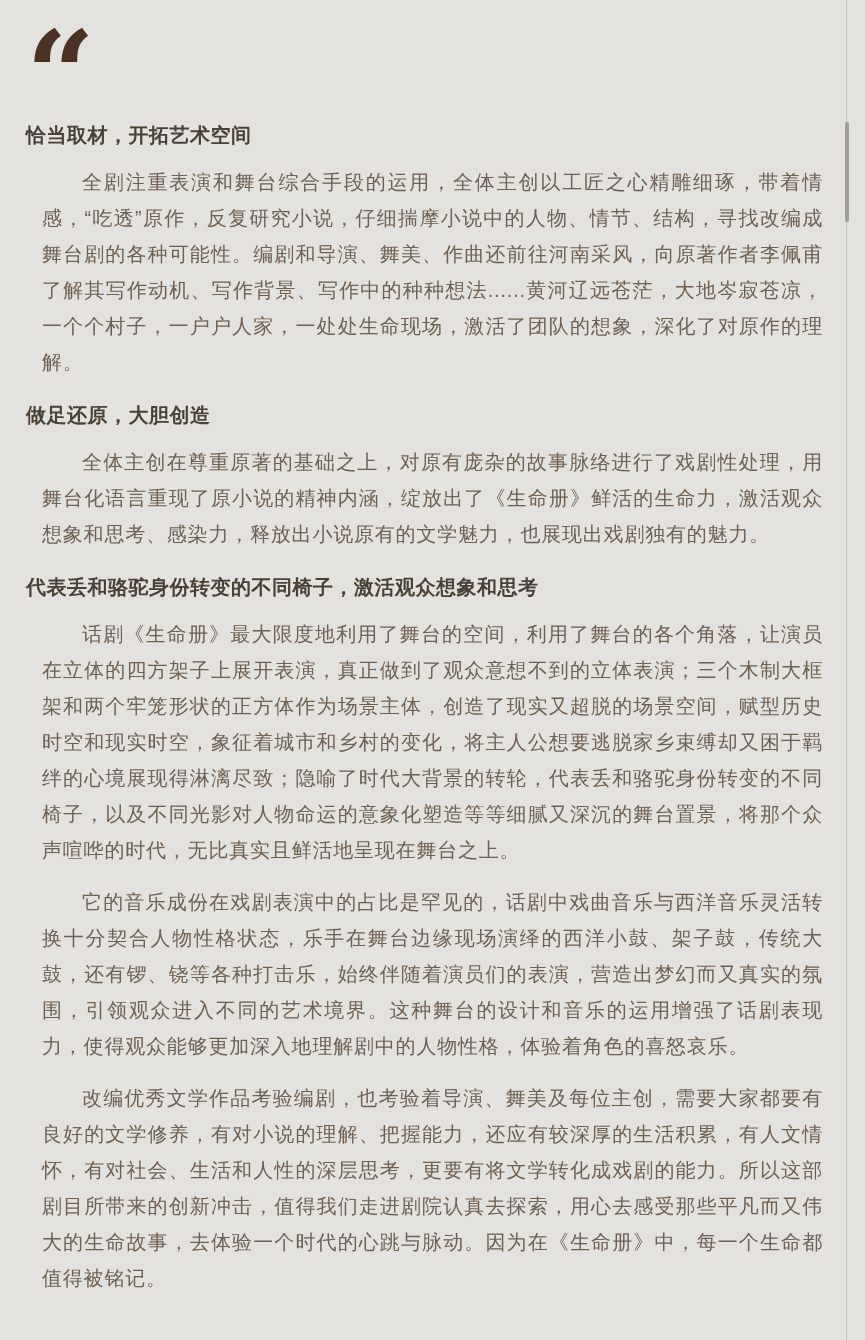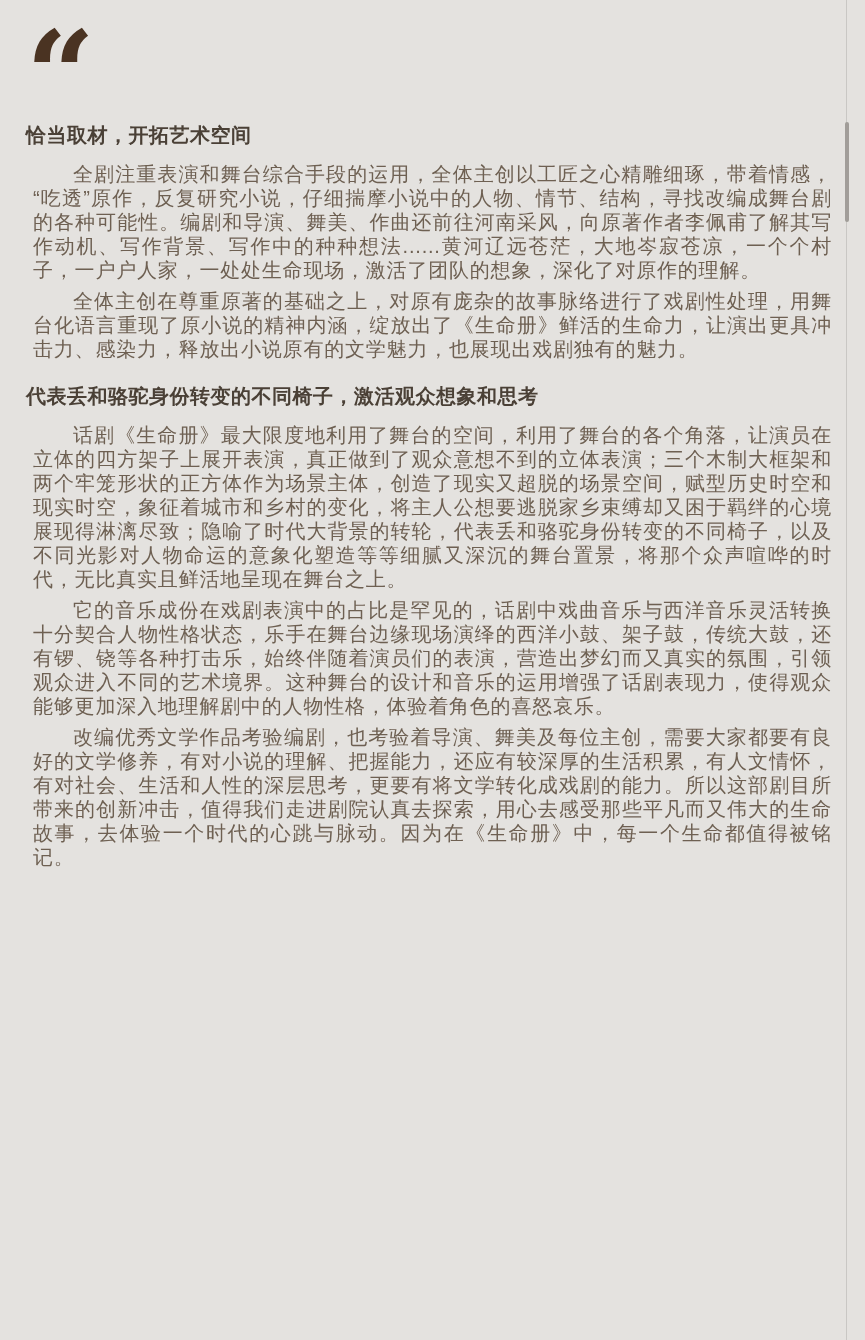--- a/index.html
+++ b/index.html
@@ -34,26 +34,26 @@
     font-weight: bold;
     color: #4a4036;
     letter-spacing: 0.5px;
     margin: 22px 0 14px 0;
   }
   .section:first-of-type h2 {
     margin-top: 4px;
   }
   .section p {
     font-size: 20px;
-    line-height: 24px;
+    line-height: 36px;
     color: #6e6052;
     letter-spacing: 0.8px;
     text-align: justify;
     text-indent: 2em;
-    margin: 7px;
+    margin: 16px;
   }
   .scroll-track {
     position: absolute;
     top: 0;
     bottom: 0;
     right: 18px;
     width: 1px;
     background: #c9c7c4;
   }
   .scroll-thumb {
@@ -72,21 +72,22 @@
 <div class="content">
 
   <div class="quote-icon">“</div>
 
   <div class="section">
     <h2>恰当取材，开拓艺术空间</h2>
     <p>全剧注重表演和舞台综合手段的运用，全体主创以工匠之心精雕细琢，带着情感，“吃透”原作，反复研究小说，仔细揣摩小说中的人物、情节、结构，寻找改编成舞台剧的各种可能性。编剧和导演、舞美、作曲还前往河南采风，向原著作者李佩甫了解其写作动机、写作背景、写作中的种种想法......黄河辽远苍茫，大地岑寂苍凉，一个个村子，一户户人家，一处处生命现场，激活了团队的想象，深化了对原作的理解。</p>
   </div>
 
   <div class="section">
-    <p>全体主创在尊重原著的基础之上，对原有庞杂的故事脉络进行了戏剧性处理，用舞台化语言重现了原小说的精神内涵，绽放出了《生命册》鲜活的生命力，让演出更具冲击力、感染力，释放出小说原有的文学魅力，也展现出戏剧独有的魅力。</p>
+    <h2>做足还原，大胆创造</h2>
+    <p>全体主创在尊重原著的基础之上，对原有庞杂的故事脉络进行了戏剧性处理，用舞台化语言重现了原小说的精神内涵，绽放出了《生命册》鲜活的生命力，激活观众想象和思考、感染力，释放出小说原有的文学魅力，也展现出戏剧独有的魅力。</p>
   </div>
 
   <div class="section">
     <h2>代表丢和骆驼身份转变的不同椅子，激活观众想象和思考</h2>
     <p>话剧《生命册》最大限度地利用了舞台的空间，利用了舞台的各个角落，让演员在立体的四方架子上展开表演，真正做到了观众意想不到的立体表演；三个木制大框架和两个牢笼形状的正方体作为场景主体，创造了现实又超脱的场景空间，赋型历史时空和现实时空，象征着城市和乡村的变化，将主人公想要逃脱家乡束缚却又困于羁绊的心境展现得淋漓尽致；隐喻了时代大背景的转轮，代表丢和骆驼身份转变的不同椅子，以及不同光影对人物命运的意象化塑造等等细腻又深沉的舞台置景，将那个众声喧哗的时代，无比真实且鲜活地呈现在舞台之上。</p>
   </div>
 
   <div class="section">
     <p>它的音乐成份在戏剧表演中的占比是罕见的，话剧中戏曲音乐与西洋音乐灵活转换十分契合人物性格状态，乐手在舞台边缘现场演绎的西洋小鼓、架子鼓，传统大鼓，还有锣、铙等各种打击乐，始终伴随着演员们的表演，营造出梦幻而又真实的氛围，引领观众进入不同的艺术境界。这种舞台的设计和音乐的运用增强了话剧表现力，使得观众能够更加深入地理解剧中的人物性格，体验着角色的喜怒哀乐。</p>
     <p>改编优秀文学作品考验编剧，也考验着导演、舞美及每位主创，需要大家都要有良好的文学修养，有对小说的理解、把握能力，还应有较深厚的生活积累，有人文情怀，有对社会、生活和人性的深层思考，更要有将文学转化成戏剧的能力。所以这部剧目所带来的创新冲击，值得我们走进剧院认真去探索，用心去感受那些平凡而又伟大的生命故事，去体验一个时代的心跳与脉动。因为在《生命册》中，每一个生命都值得被铭记。</p>

